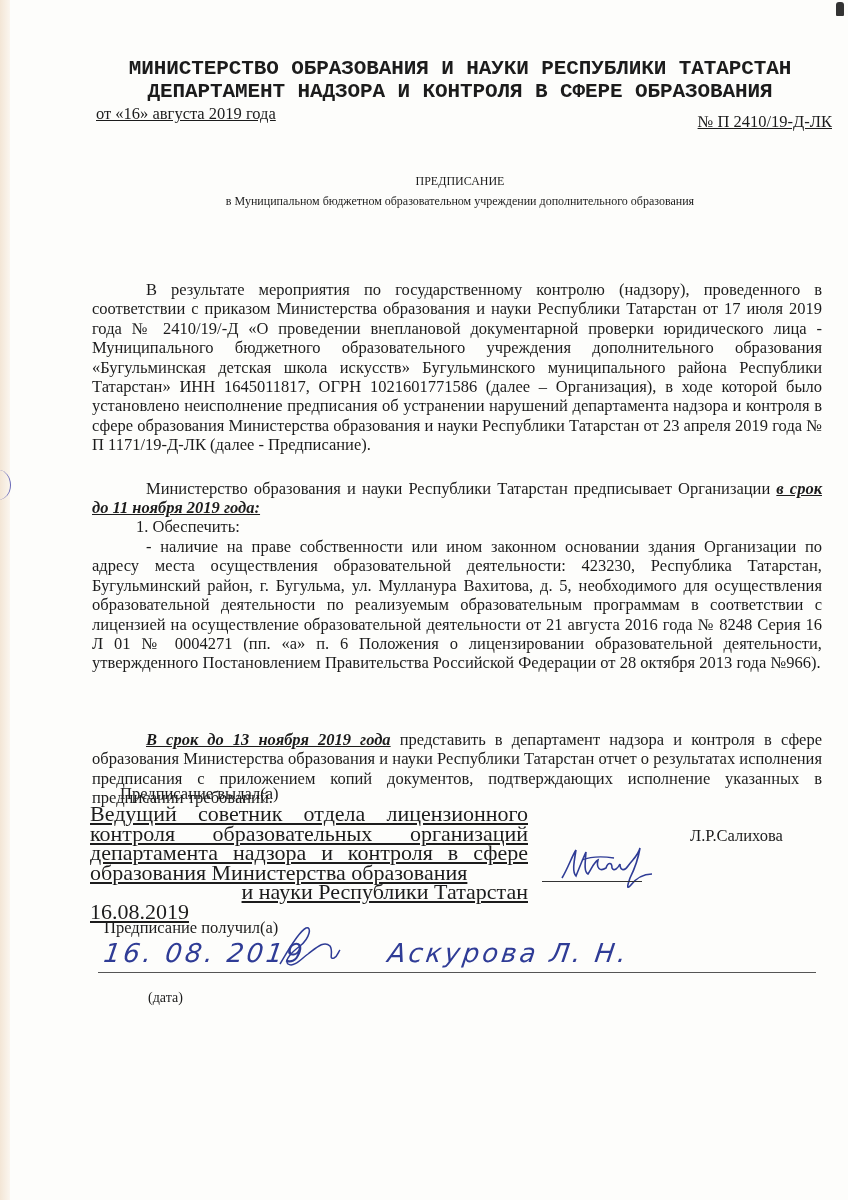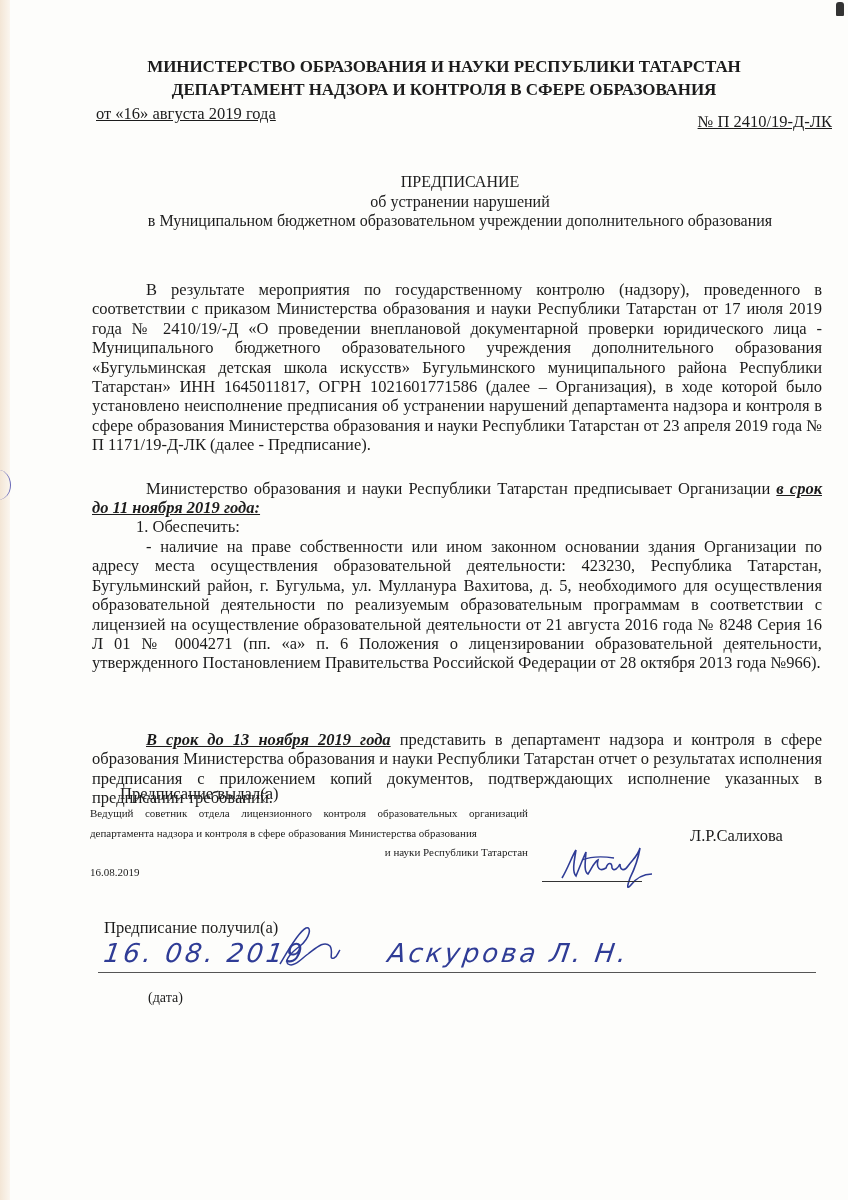--- a/index.html
+++ b/index.html
@@ -16,39 +16,40 @@
     .corner-mark {
       position: absolute; left: 836px; top: 2px; width: 8px; height: 14px;
       background: #333; border-radius: 3px 3px 1px 1px;
     }
     .margin-arc {
       position: absolute; left: -14px; top: 470px; width: 24px; height: 30px;
       border-right: 1.5px solid #6a6ab8; border-radius: 0 50% 50% 0;
     }
     .abs { position: absolute; }
     .header-line {
-      position: absolute; left: 74px; width: 740px; text-align: center;
-      font-weight: bold; font-size: 17px; letter-spacing: -0.1px;
-      font-family: Liberation Serif, serif;
+      position: absolute; left: 90px; width: 740px; text-align: center;
+      font-weight: bold; font-size: 21px; letter-spacing: -0.1px;
+      font-family: Liberation Mono, monospace;
     }
     .date-left { left: 96px; top: 104px; font-size: 16.5px; text-decoration: underline; }
     .num-right { right: 16px; top: 112px; font-size: 16.5px; text-decoration: underline; }
     .title-block {
-      position: absolute; left: 90px; width: 740px; text-align: center; font-size: 16px; line-height: 19.5px;
+      position: absolute; left: 90px; width: 740px; text-align: center; font-size: 12px; line-height: 19.5px;
     }
     .para {
       position: absolute; left: 92px; width: 730px; font-size: 16.5px; line-height: 19.4px;
       text-align: justify; text-indent: 54px;
     }
     .deadline { font-weight: bold; font-style: italic; text-decoration: underline; }
     .list-item { position: absolute; left: 136px; top: 517px; font-size: 16.5px; }
     .issued-label { left: 108px; top: 784px; font-size: 16.5px; margin-left: 12px; }
     .issuer {
-      position: absolute; left: 90px; top: 804px; width: 438px; font-size: 11px; line-height: 19.5px;
+      position: absolute; left: 90px; top: 804px; width: 438px; font-size: 22px; line-height: 19.5px;
       text-align: justify;
+      text-decoration: underline;
     }
     .issuer .last { text-align: right; }
     .sig-line { position: absolute; left: 542px; top: 881px; width: 100px; border-top: 1px solid #333; }
     .issuer-name { left: 690px; top: 826px; font-size: 16.5px; }
     .received-label { left: 104px; top: 918px; font-size: 16.5px; }
     .recv-line { position: absolute; left: 98px; top: 972px; width: 718px; border-top: 1px solid #555; }
     .handwritten {
       position: absolute; left: 104px; top: 938px; font-size: 26px; color: #2f3c96;
       font-family: "DejaVu Sans", sans-serif; font-style: italic; letter-spacing: 3px;
       transform: skewX(-8deg);
@@ -64,21 +65,20 @@
 <div class="corner-mark"></div>
 <div class="margin-arc"></div>
 
 <div class="header-line" style="top:57px;">МИНИСТЕРСТВО ОБРАЗОВАНИЯ И НАУКИ РЕСПУБЛИКИ ТАТАРСТАН</div>
 <div class="header-line" style="top:80px;">ДЕПАРТАМЕНТ НАДЗОРА И КОНТРОЛЯ В СФЕРЕ ОБРАЗОВАНИЯ</div>
 <div class="abs date-left">от «16» августа 2019 года</div>
 <div class="abs num-right">№ П 2410/19-Д-ЛК</div>
 
 <div class="title-block" style="top:172px;">
   <div>ПРЕДПИСАНИЕ</div>
-  <div>об устранении нарушений</div>
   <div>в Муниципальном бюджетном образовательном учреждении дополнительного образования</div>
 </div>
 
 <div class="para" style="top:280px;">В результате мероприятия по государственному контролю (надзору), проведенного в соответствии с приказом Министерства образования и науки Республики Татарстан от 17 июля 2019 года № 2410/19/-Д «О проведении внеплановой документарной проверки юридического лица - Муниципального бюджетного образовательного учреждения дополнительного образования «Бугульминская детская школа искусств» Бугульминского муниципального района Республики Татарстан» ИНН 1645011817, ОГРН 1021601771586 (далее – Организация), в ходе которой было установлено неисполнение предписания об устранении нарушений департамента надзора и контроля в сфере образования Министерства образования и науки  Республики Татарстан от 23 апреля 2019 года № П 1171/19-Д-ЛК (далее - Предписание).</div>
 
 <div class="para" style="top:479px;">
   <span>Министерство образования и науки Республики Татарстан предписывает Организации </span><span class="deadline">в срок до 11 ноября 2019 года:</span>
 </div>
 
 <div class="list-item">1.   Обеспечить:</div>

